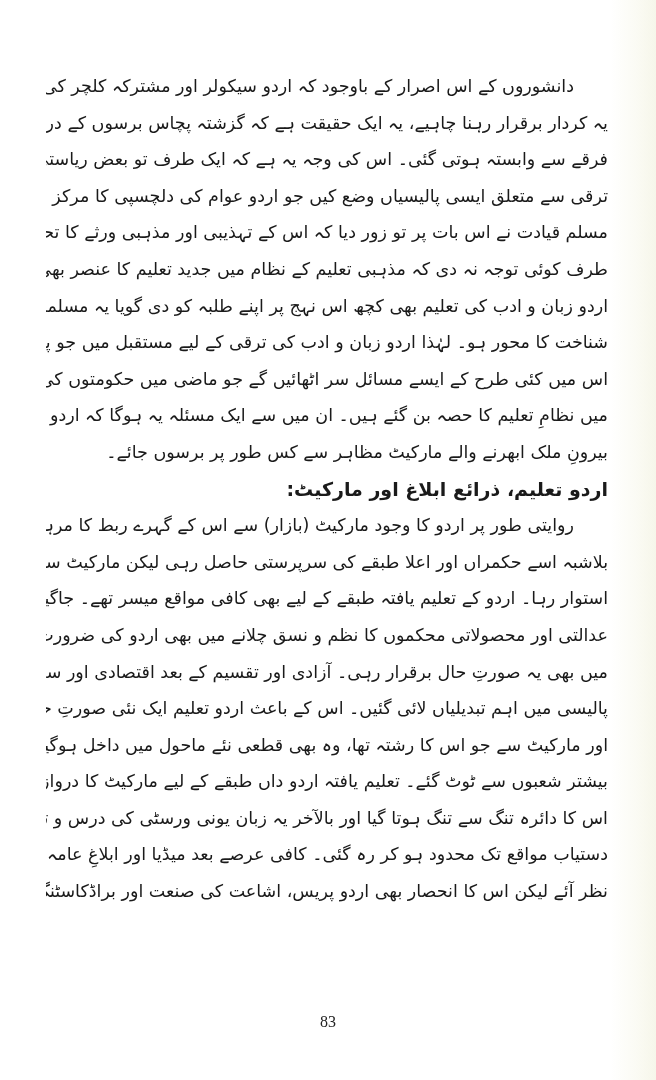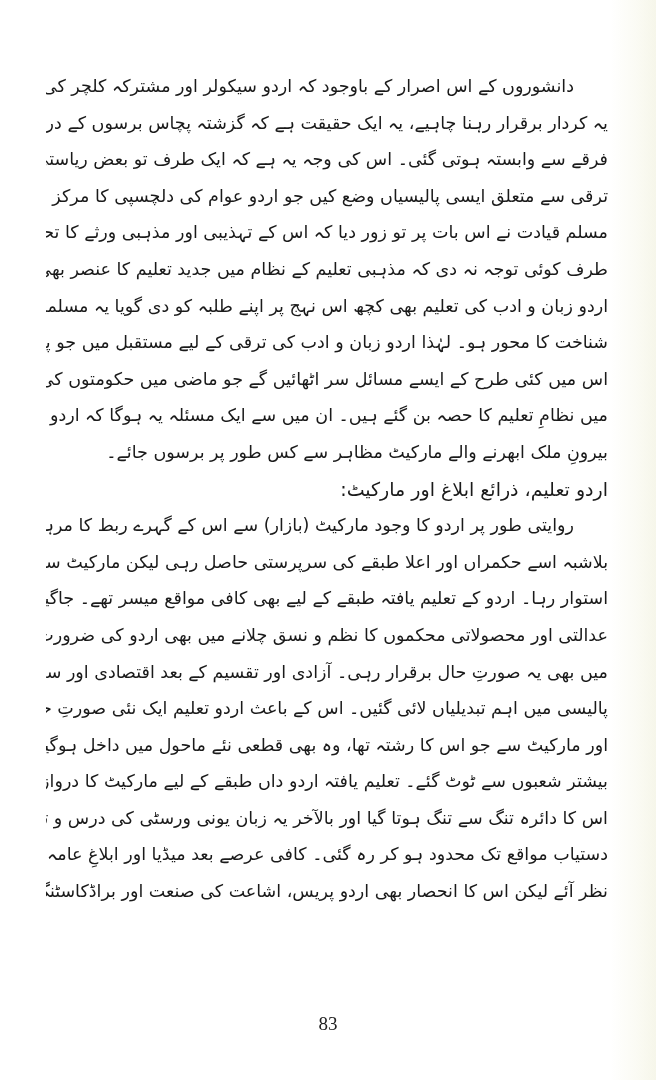--- a/index.html
+++ b/index.html
@@ -40,32 +40,32 @@
     .line.first-indent {
       padding-right: 34px;
     }
     .line.last {
       text-align-last: right;
     }
     .heading {
       height: 36.6px;
       line-height: 36.6px;
       font-size: 19px;
-      font-weight: normal;
+      font-weight: bold;
       white-space: nowrap;
       text-align: right;
     }
     .page-number {
       position: absolute;
       left: 0;
       width: 656px;
       top: 1013px;
       text-align: center;
       font-family: "Liberation Serif", serif;
-      font-size: 19px;
+      font-size: 16px;
       color: #222;
     }
   </style>
 </head>
 <body>
 
 <div class="page">
   <div class="text-block">
 
     <div>

